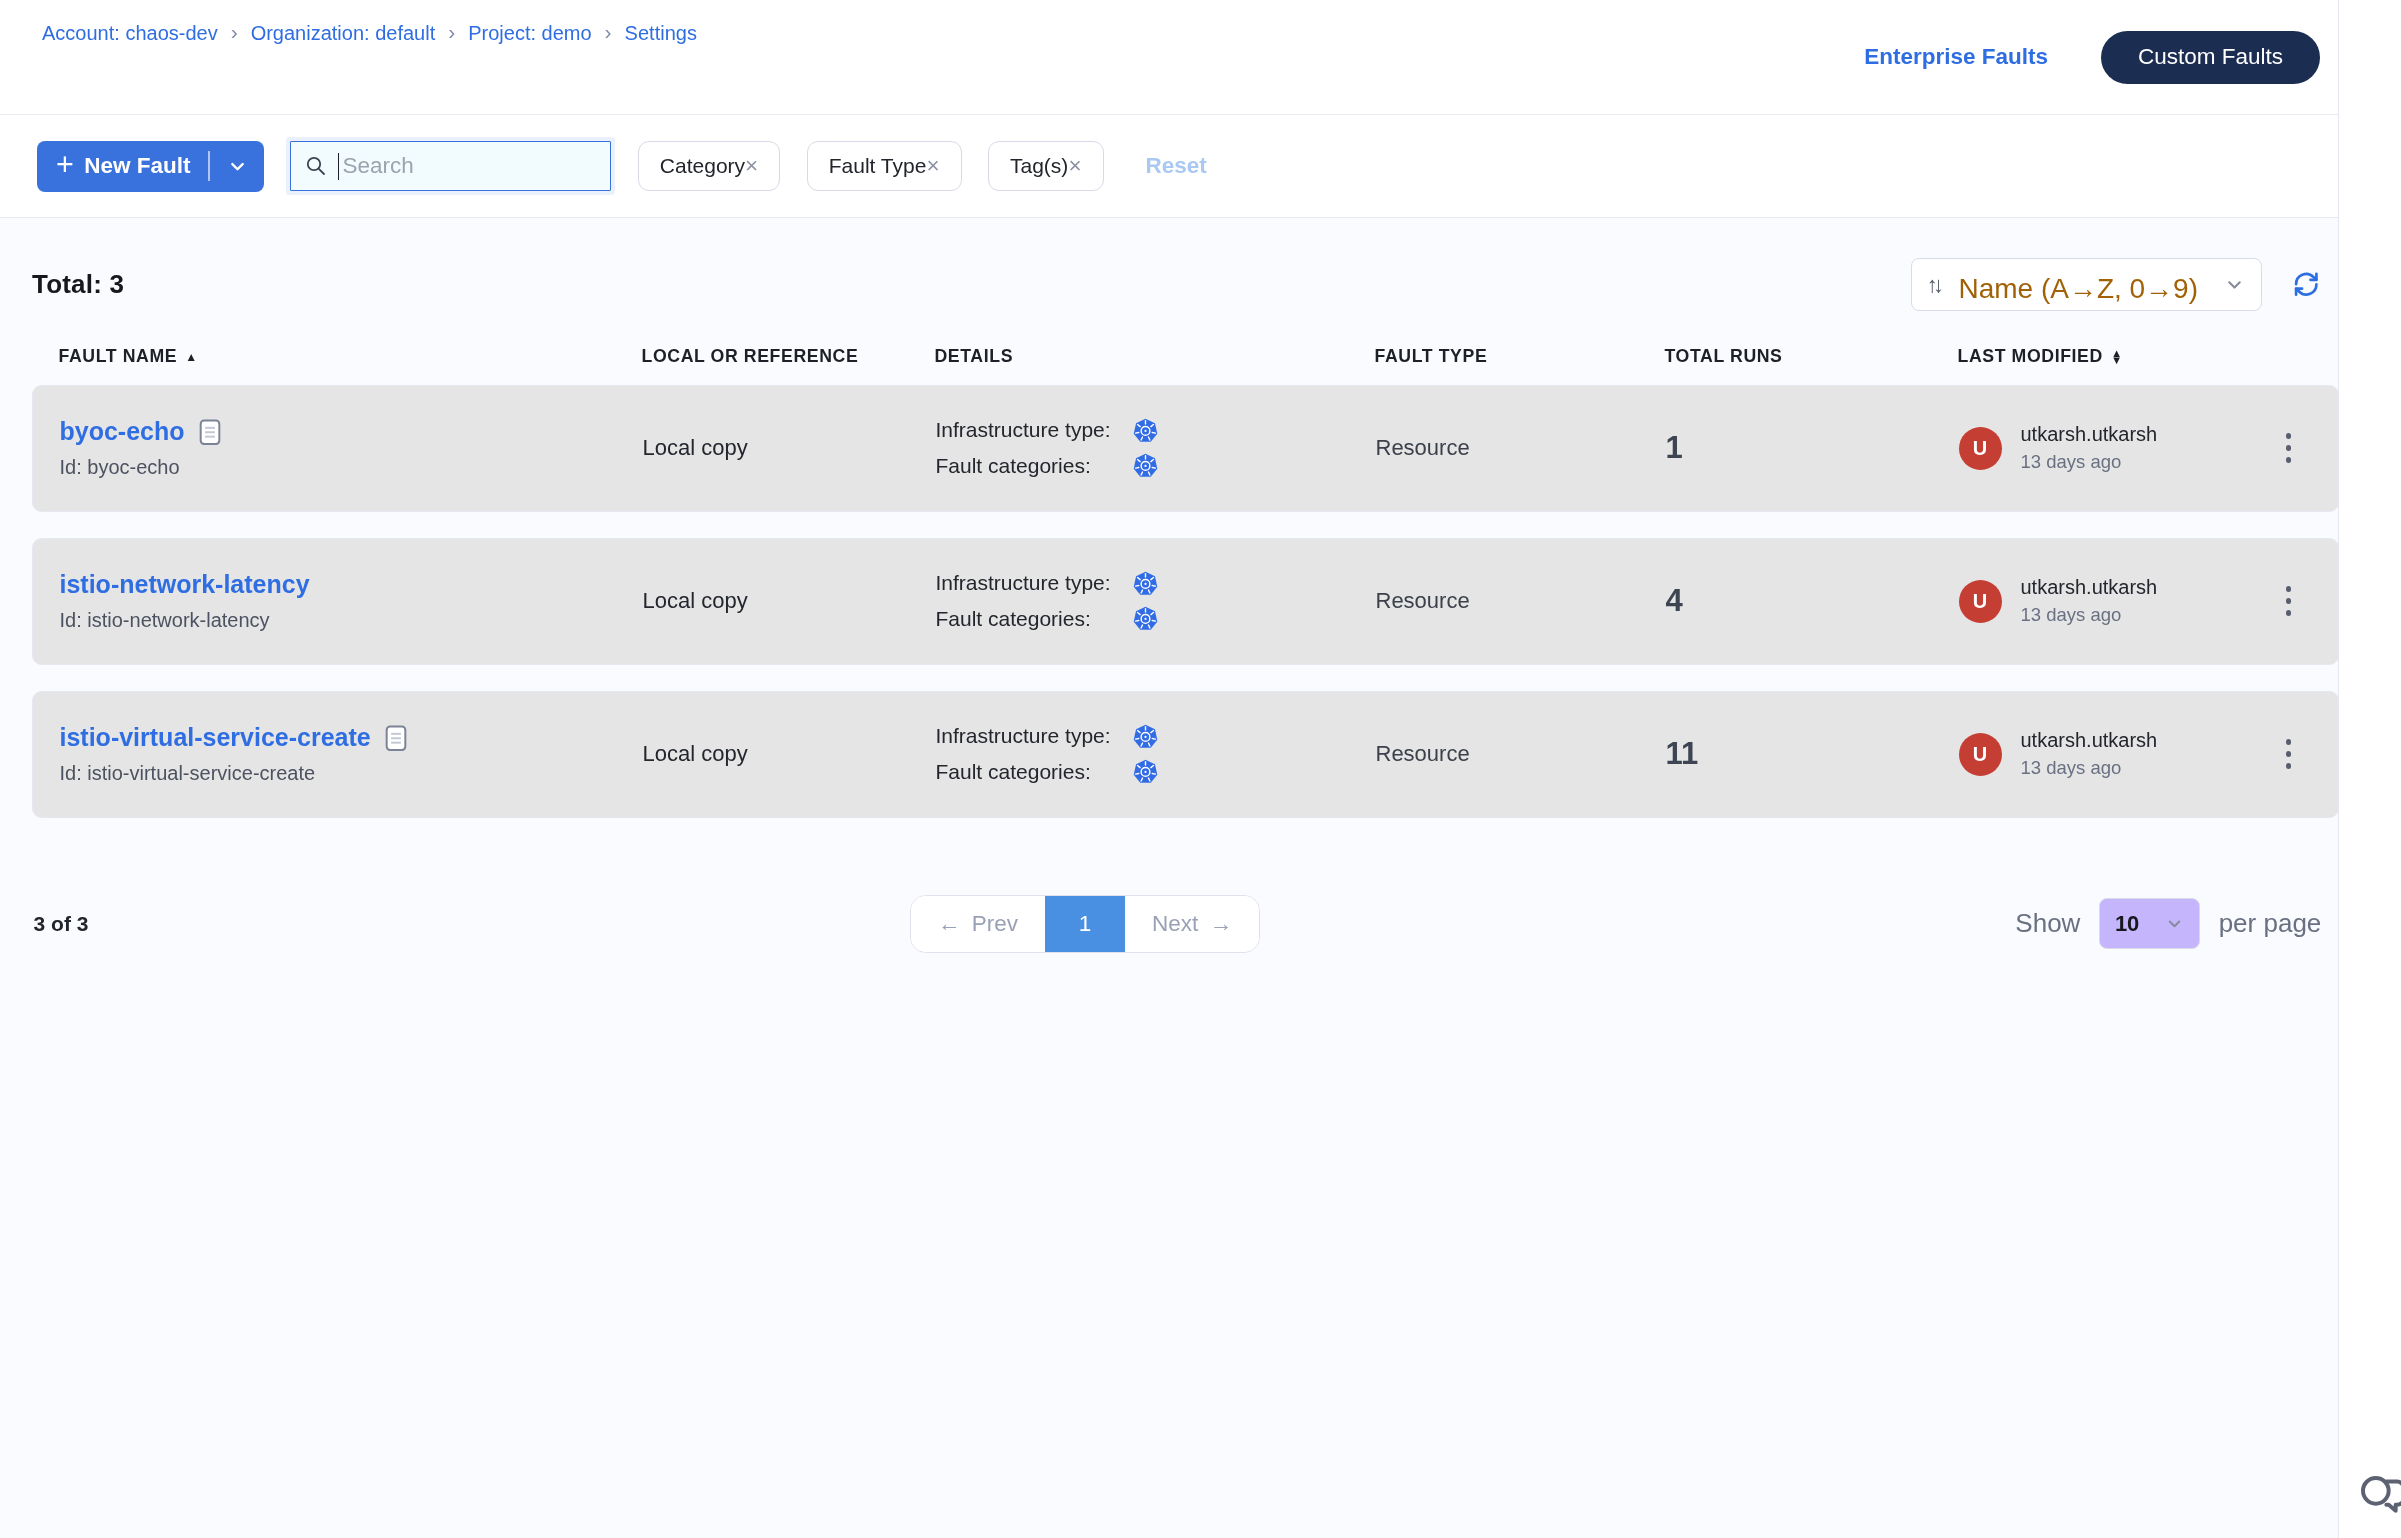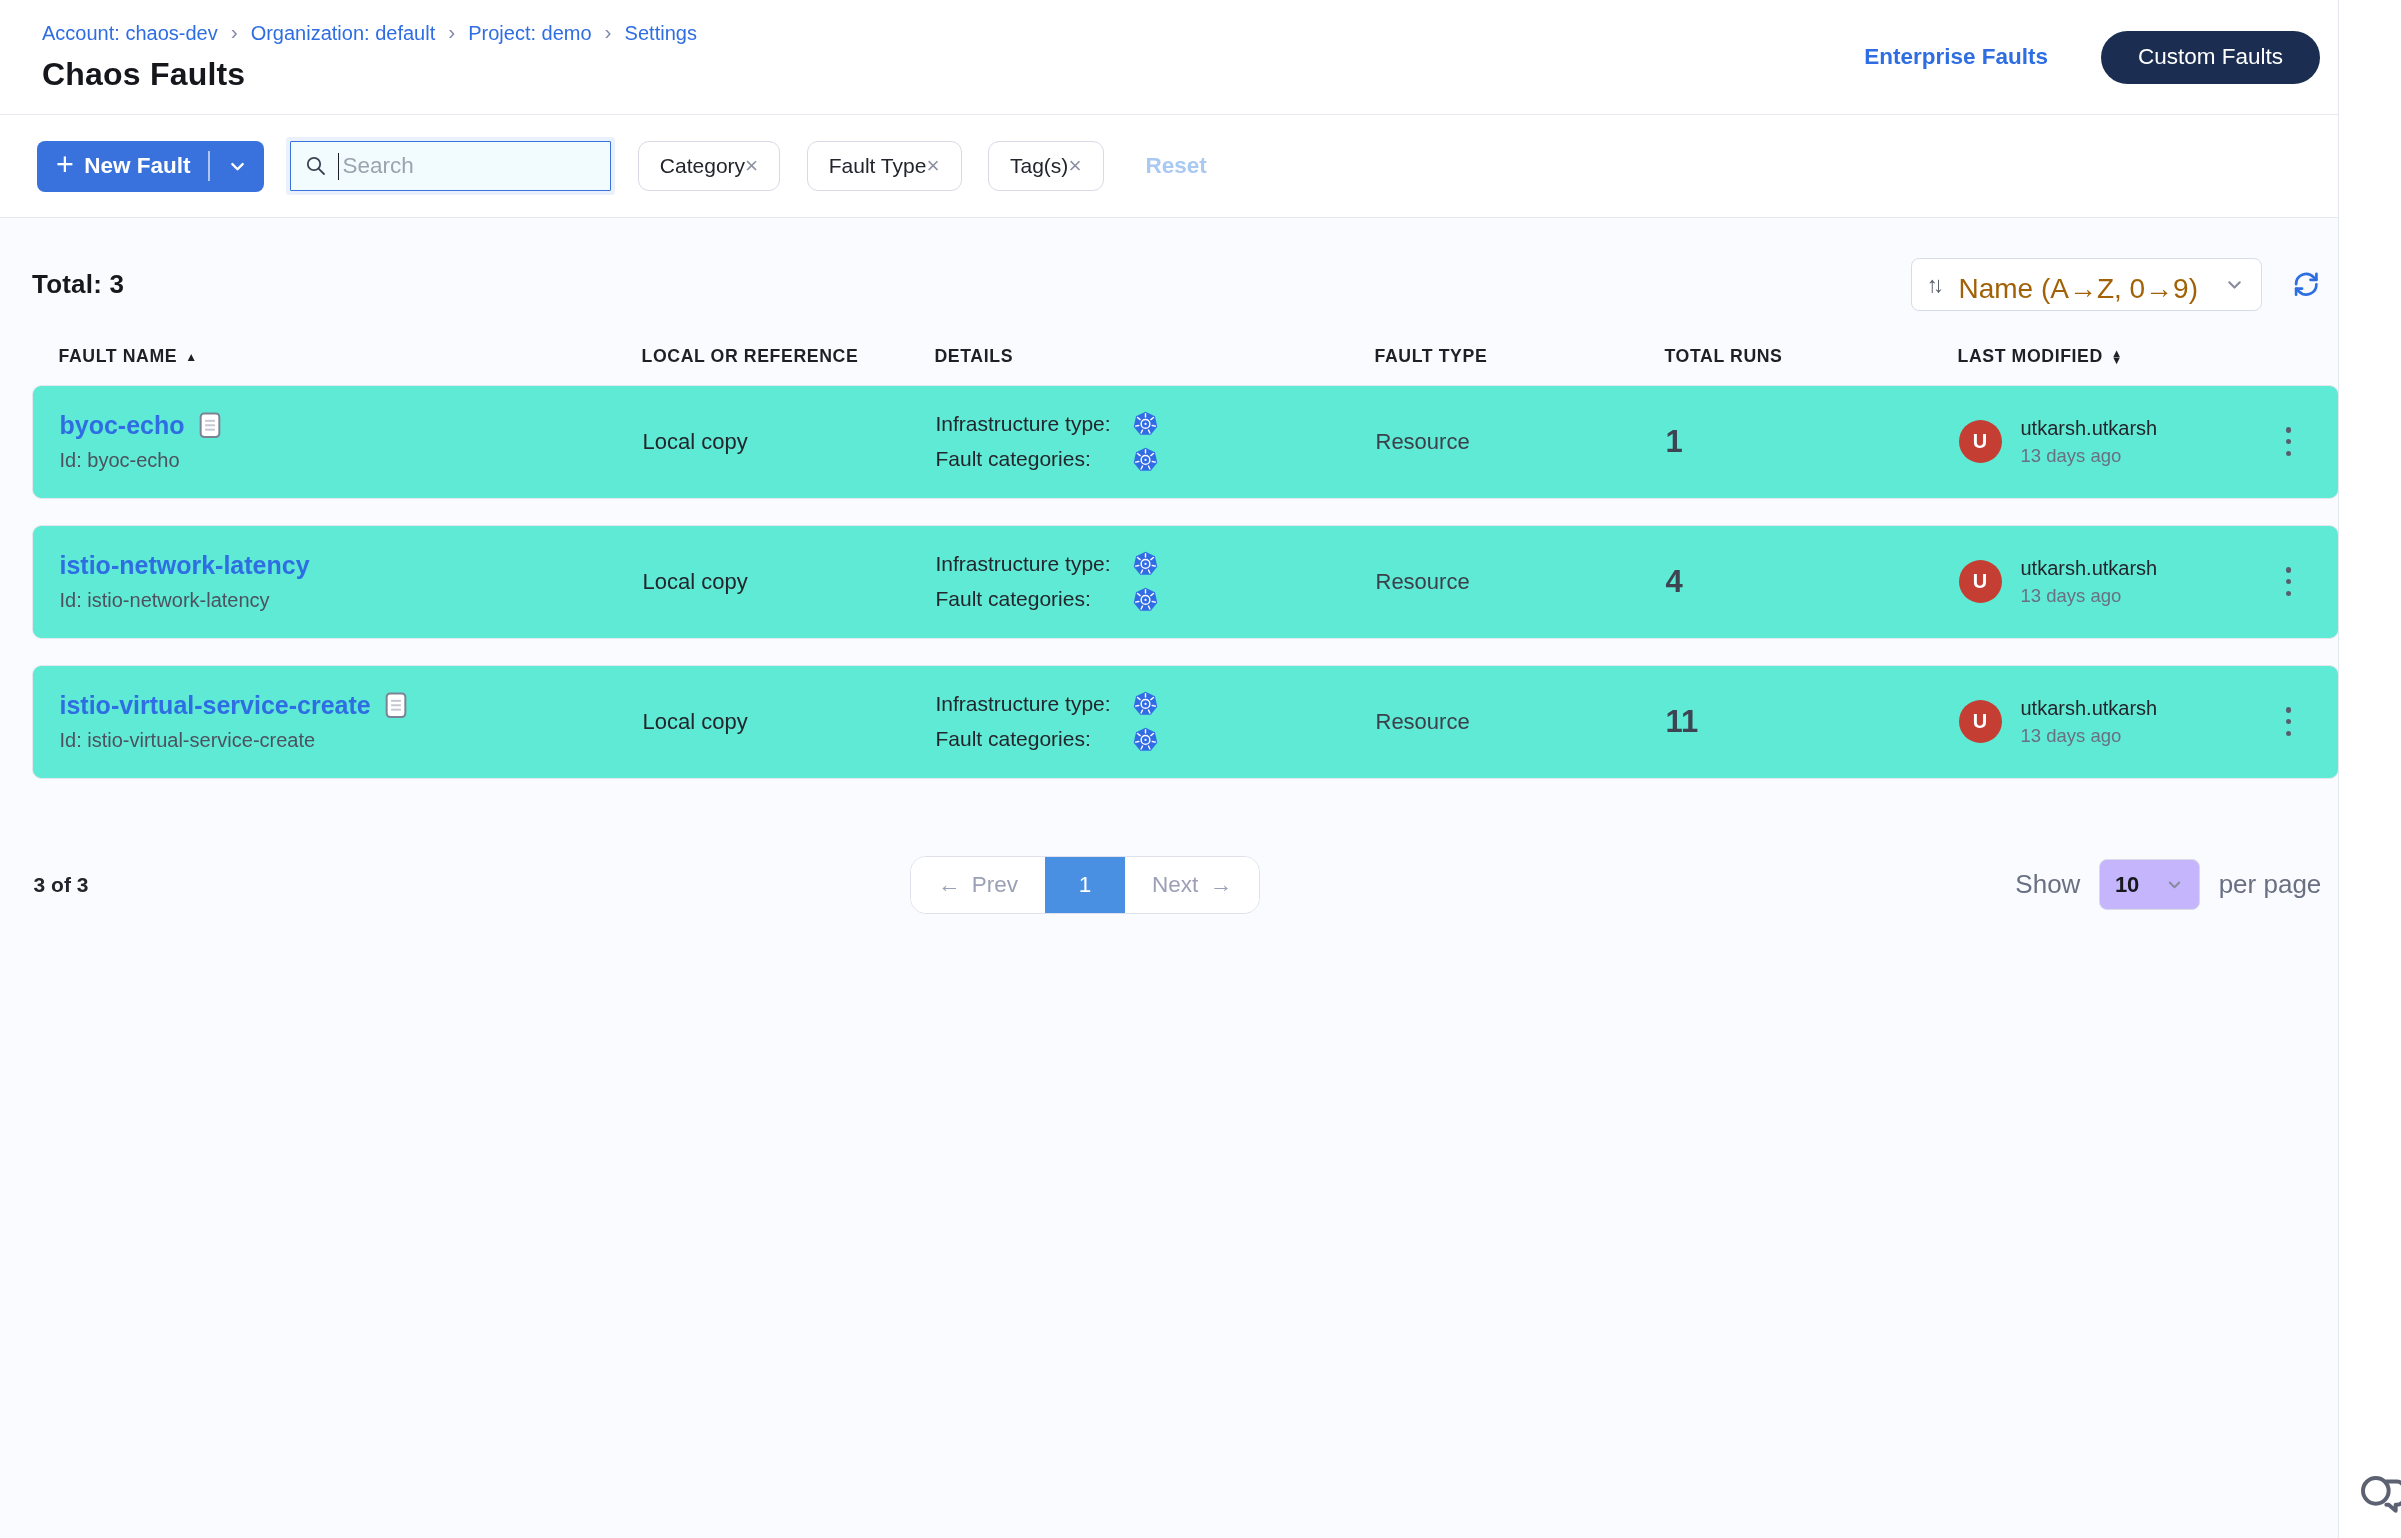--- a/index.html
+++ b/index.html
@@ -58,21 +58,21 @@
   .refresh { display:flex; cursor:pointer; }
 
   .thead { margin-top:35px; display:grid;
     grid-template-columns:583px 293px 440px 290px 293px 1fr 88px;
     padding-left:26.5px; align-items:center; }
   .th { font-size:17.7px; font-weight:700; letter-spacing:0.6px; color:#1d2026; display:flex; align-items:center; gap:8px; }
   .sort-asc { font-size:12px; color:#1d2026; }
   .sort-both { display:flex; flex-direction:column; line-height:.62; font-size:11.3px; color:#1d2026; }
 
   .rows { margin-top:17.7px; }
-  .card { height:114px; background:#5eead4; border:1.6px solid #e5e8f1; border-radius:9.6px; margin-bottom:26px;
+  .card { height:127px; background:#e5e5e5; border:1.6px solid #e5e8f1; border-radius:9.6px; margin-bottom:26px;
     display:grid; grid-template-columns:583px 293px 440px 290px 293px 1fr 88px;
     padding-left:26.5px; align-items:center; }
   .name-line { display:flex; align-items:center; gap:14.5px; }
   .fault-link { font-size:25px; font-weight:700; color:var(--primary-link,#2e6de2); text-decoration:none; cursor:pointer; }
   .doc-icon { display:flex; cursor:pointer; }
   .fault-id { margin-top:9.6px; font-size:20px; color:#4d5260; }
   .cell-local { font-size:22px; color:#23262d; }
   .details { display:flex; flex-direction:column; gap:10.4px; }
   .dline { display:flex; align-items:center; }
   .dlabel { width:197px; font-size:21px; color:#23262d; }
@@ -116,21 +116,20 @@
     <div class="hdr">
       <div class="crumbs">
         <a class="crumb">Account: chaos-dev</a>
         <span class="crumb-sep">›</span>
         <a class="crumb">Organization: default</a>
         <span class="crumb-sep">›</span>
         <a class="crumb">Project: demo</a>
         <span class="crumb-sep">›</span>
         <a class="crumb">Settings</a>
       </div>
-      <div class="page-title">Chaos Faults</div>
       <div class="hdr-right">
         <a class="ent-link">Enterprise Faults</a>
         <button class="custom-btn">Custom Faults</button>
       </div>
     </div>
 
     <div class="toolbar">
       <div class="new-fault">
         <span class="nf-plus">+</span>
         <span class="nf-label">New Fault</span>

